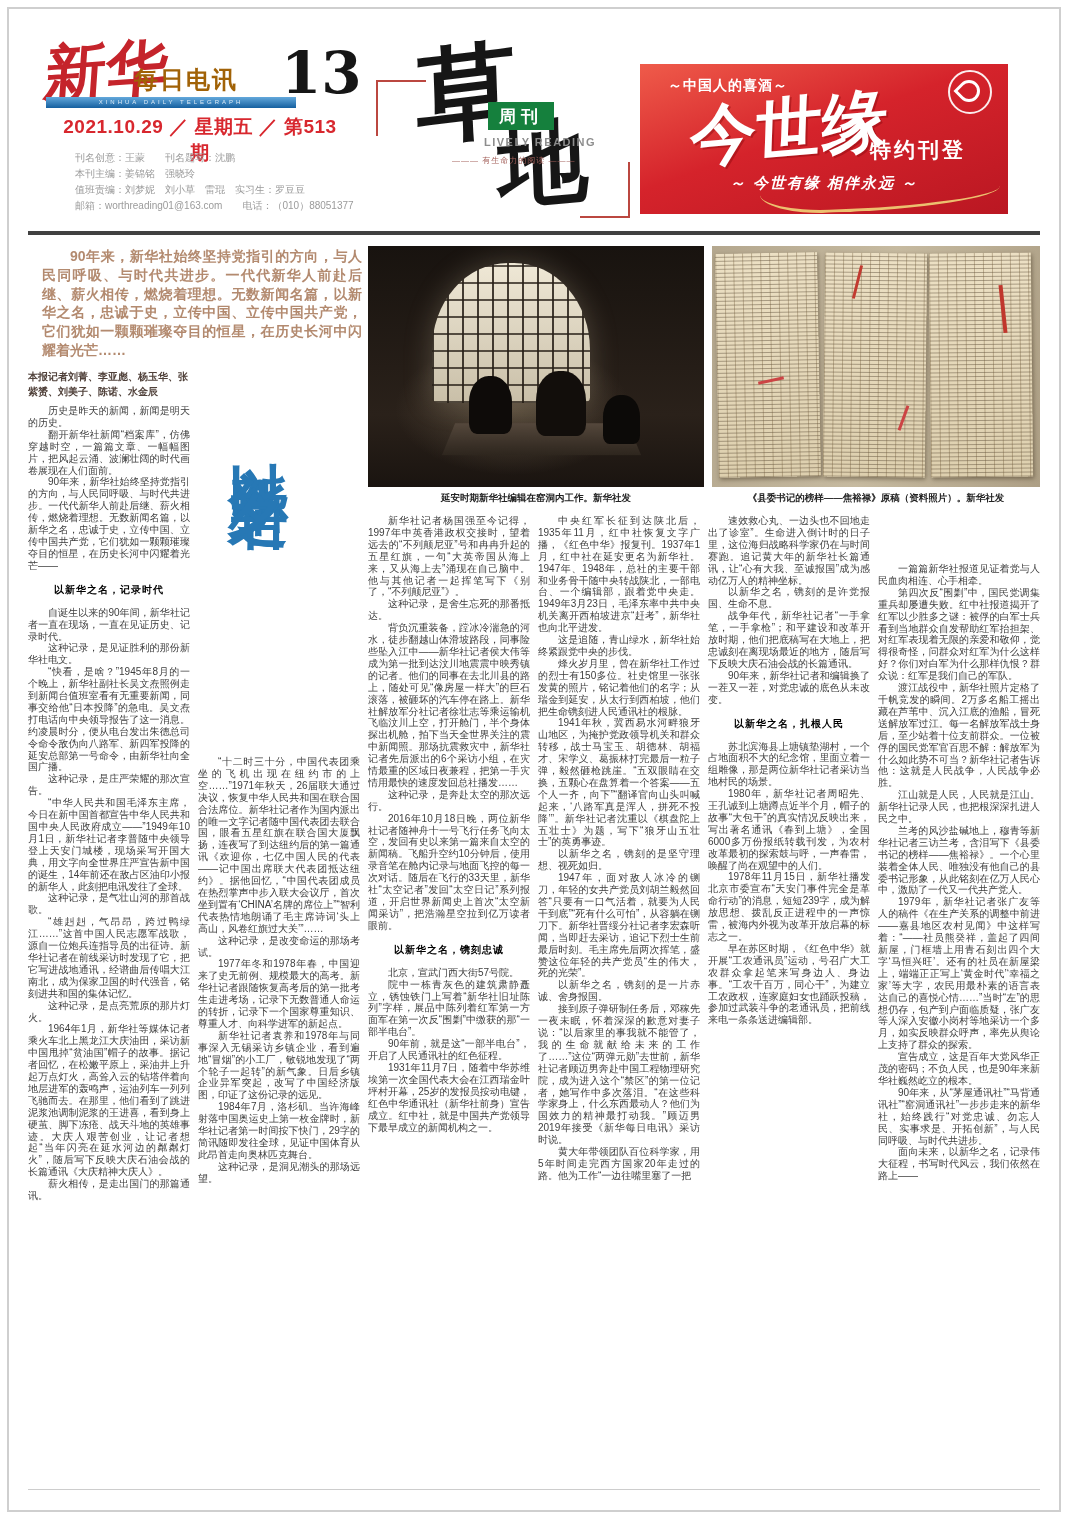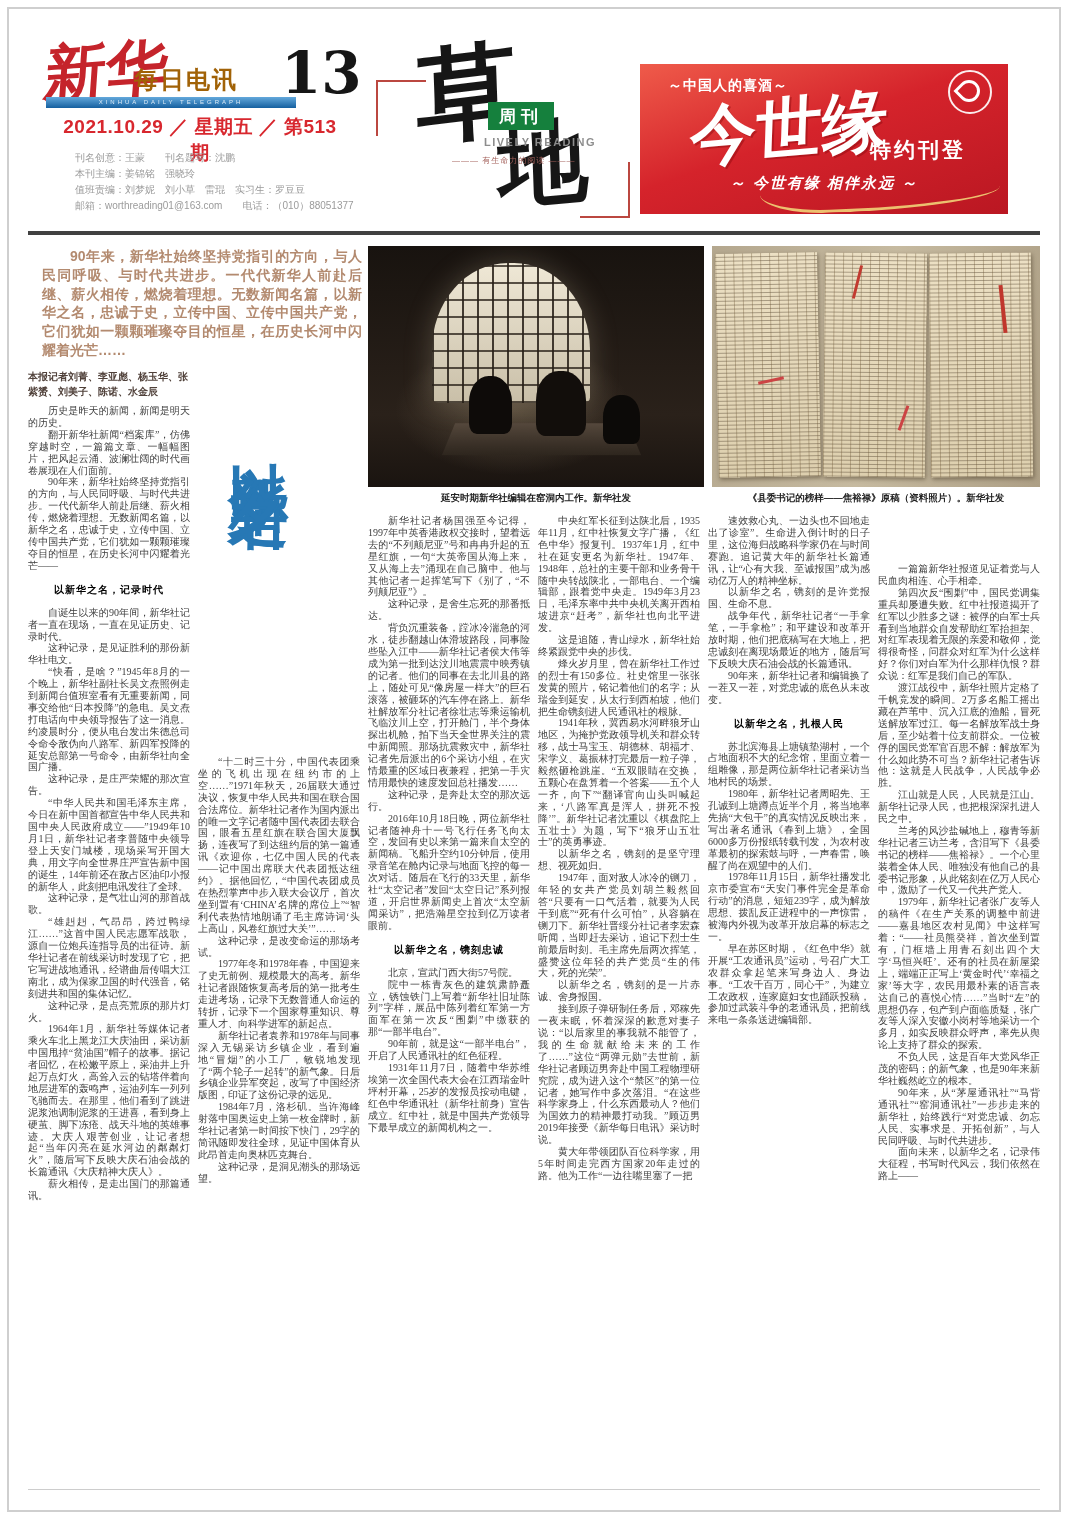--- a/index.html
+++ b/index.html
@@ -82,21 +82,21 @@
   .ms-red4{position:absolute;left:58%;top:66%;width:3px;height:26px;background:#c44;transform:rotate(20deg);}
 
   .caption{font-size:9.5px;color:#222;text-align:center;font-weight:600;}
   .cap1{left:368px;top:492px;width:336px;}
   .cap2{left:712px;top:492px;width:328px;}
 
   
   .vhead{left:212px;top:414px;width:92px;height:336px;writing-mode:vertical-rl;text-orientation:upright;
     font-size:60px;font-weight:900;color:#2778b5;letter-spacing:7px;line-height:92px;
     font-family:"Liberation Serif",serif;}
-  .col{position:absolute;width:162px;overflow:hidden;font-family:Liberation Serif, serif;}
+  .col{position:absolute;width:162px;overflow:hidden;}
   .col p{margin:0;text-indent:2em;font-size:10px;line-height:11.9px;text-align:justify;color:#3d3d3d;}
   .col h3{margin:9px 0 8px;font-size:10px;line-height:18px;text-align:center;letter-spacing:1px;color:#000;}
   #c1{left:28px;top:405px;height:1080px;}
   #c2{left:198px;top:756px;height:728px;}
   #c3{left:368px;top:515px;height:968px;}
   #c4{left:538px;top:515px;height:968px;}
   #c5{left:708px;top:515px;height:968px;}
   #c6{left:878px;top:515px;height:968px;margin-top:48px;}
 
   .bottom-rule{left:28px;top:1489px;width:1012px;height:1px;background:#cdcdcd;}
@@ -213,30 +213,30 @@
       <p>接到原子弹研制任务后，邓稼先一夜未眠，怀着深深的歉意对妻子说：“以后家里的事我就不能管了，我的生命就献给未来的工作了……”这位“两弹元勋”去世前，新华社记者顾迈男奔赴中国工程物理研究院，成为进入这个“禁区”的第一位记者，她写作中多次落泪。“在这些科学家身上，什么东西最动人？他们为国效力的精神最打动我。”顾迈男2019年接受《新华每日电讯》采访时说。</p>
       <p>黄大年带领团队百位科学家，用5年时间走完西方国家20年走过的路。他为工作“一边往嘴里塞了一把</p>
     </div>
   <div class="col" id="c5">
       <p>速效救心丸、一边头也不回地走出了诊室”。生命进入倒计时的日子里，这位海归战略科学家仍在与时间赛跑。追记黄大年的新华社长篇通讯，让“心有大我、至诚报国”成为感动亿万人的精神坐标。</p>
       <p>以新华之名，镌刻的是许党报国、生命不息。</p>
       <p>战争年代，新华社记者“一手拿笔，一手拿枪”；和平建设和改革开放时期，他们把底稿写在大地上，把忠诚刻在离现场最近的地方，随后写下反映大庆石油会战的长篇通讯。</p>
       <p>90年来，新华社记者和编辑换了一茬又一茬，对党忠诚的底色从未改变。</p>
       <h3>以新华之名，扎根人民</h3>
       <p>苏北滨海县上塘镇垫湖村，一个占地面积不大的纪念馆，里面立着一组雕像，那是两位新华社记者采访当地村民的场景。</p>
-      <p>1980年，新华社记者周昭先、王孔诚到上塘蹲点近半个月，将当地率先搞“大包干”的真实情况反映出来，写出著名通讯《春到上塘》，全国6000多万份报纸转载刊发，为农村改革最初的探索鼓与呼，一声春雷，唤醒了尚在观望中的人们。</p>
+      <p>1980年，新华社记者周昭先、王孔诚到上塘蹲点近半个月，帽子的故事“大包干”的真实情况反映出来，写出著名通讯《春到上塘》，全国6000多万份报纸转载刊发，为农村改革最初的探索鼓与呼，一声春雷，唤醒了尚在观望中的人们。</p>
       <p>1978年11月15日，新华社播发北京市委宣布“天安门事件完全是革命行动”的消息，短短239字，成为解放思想、拨乱反正进程中的一声惊雷，被海内外视为改革开放启幕的标志之一。</p>
       <p>早在苏区时期，《红色中华》就开展“工农通讯员”运动，号召广大工农群众拿起笔来写身边人、身边事。“工农千百万，同心干”，为建立工农政权，连家庭妇女也踊跃投稿，参加过武装斗争的老通讯员，把前线来电一条条送进编辑部。</p>
     </div>
   <div class="col" id="c6">
       <p>一篇篇新华社报道见证着党与人民血肉相连、心手相牵。</p>
       <p>第四次反“围剿”中，国民党调集重兵却屡遭失败。红中社报道揭开了红军以少胜多之谜：被俘的白军士兵看到当地群众自发帮助红军抬担架、对红军表现着无限的亲爱和敬仰，觉得很奇怪，问群众对红军为什么这样好？你们对白军为什么那样仇恨？群众说：红军是我们自己的军队。</p>
       <p>渡江战役中，新华社照片定格了千帆竞发的瞬间。2万多名船工摇出藏在芦苇中、沉入江底的渔船，冒死送解放军过江。每一名解放军战士身后，至少站着十位支前群众。一位被俘的国民党军官百思不解：解放军为什么如此势不可当？新华社记者告诉他：这就是人民战争，人民战争必胜。</p>
       <p>江山就是人民，人民就是江山。新华社记录人民，也把根深深扎进人民之中。</p>
       <p>兰考的风沙盐碱地上，穆青等新华社记者三访兰考，含泪写下《县委书记的榜样——焦裕禄》。一个心里装着全体人民、唯独没有他自己的县委书记形象，从此铭刻在亿万人民心中，激励了一代又一代共产党人。</p>
-      <p>1979年，新华社记者张广友等人的稿件《在生产关系的调整中前进——嘉县地区农村见闻》中这样写着：“——社员熊癸祥，首次坐到置有，门框墙上用青石刻出四个大字‘马恒兴旺’。还有的社员在新屋梁上，端端正正写上‘黄金时代’‘幸福之家’等大字，农民用最朴素的语言表达自己的喜悦心情……”当时“左”的思想仍存，包产到户面临质疑，张广友等人深入安徽小岗村等地采访一个多月，如实反映群众呼声，率先从舆论上支持了群众的探索。</p>
-      <p>不负人民，这是百年大党风华正茂的密码；的新气象，也是90年来新华社巍然屹立的根本。</p>
+      <p>1979年，新华社记者张广友等人的稿件《在生产关系的调整中前进——嘉县地区农村见闻》中这样写着：“——社员熊癸祥，盖起了四间新屋，门框墙上用青石刻出四个大字‘马恒兴旺’。还有的社员在新屋梁上，端端正正写上‘黄金时代’‘幸福之家’等大字，农民用最朴素的语言表达自己的喜悦心情……”当时“左”的思想仍存，包产到户面临质疑，张广友等人深入安徽小岗村等地采访一个多月，如实反映群众呼声，率先从舆论上支持了群众的探索。</p>
+      <p>宣告成立，这是百年大党风华正茂的密码；不负人民，也是90年来新华社巍然屹立的根本。</p>
       <p>90年来，从“茅屋通讯社”“马背通讯社”“窑洞通讯社”一步步走来的新华社，始终践行“对党忠诚、勿忘人民、实事求是、开拓创新”，与人民同呼吸、与时代共进步。</p>
       <p>面向未来，以新华之名，记录伟大征程，书写时代风云，我们依然在路上——</p>
     </div>
 
   <div class="abs bottom-rule"></div>
 </div>
 
 </body></html>

